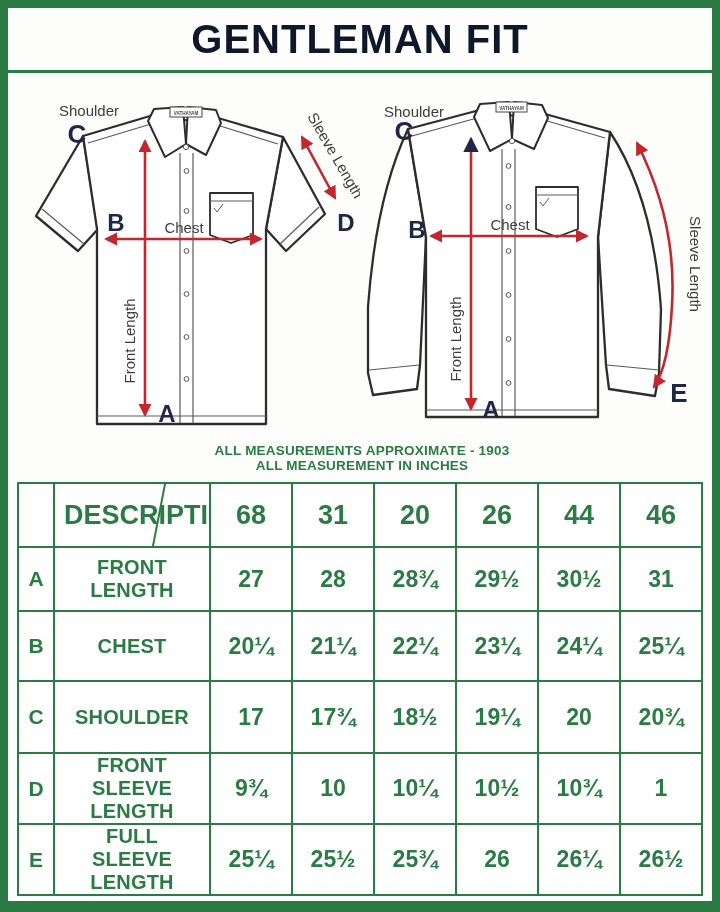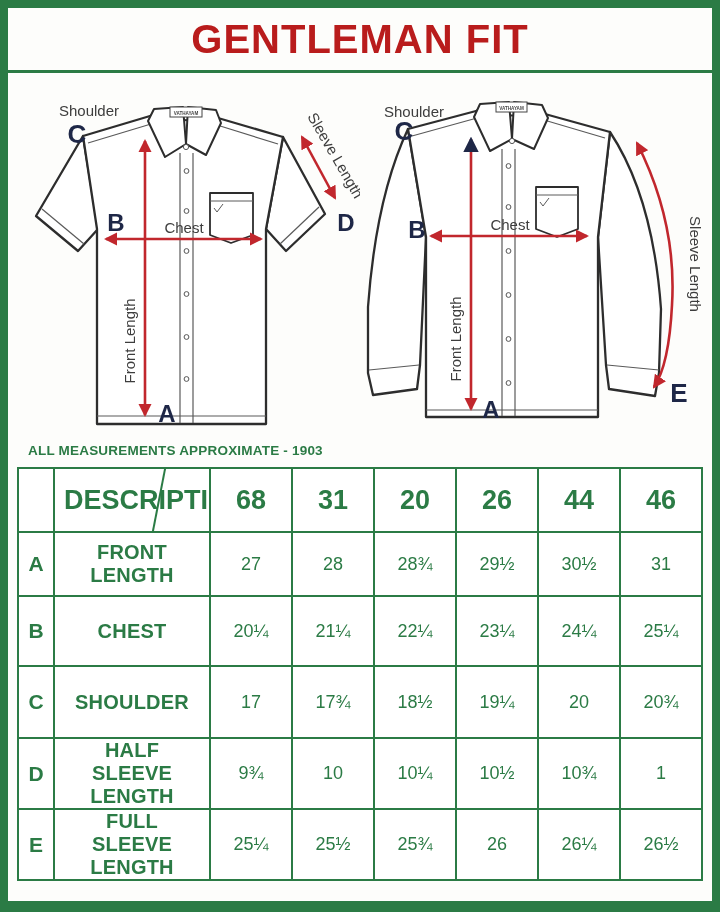--- a/index.html
+++ b/index.html
@@ -8,42 +8,43 @@
     position:relative; width:720px; height:912px; box-sizing:border-box;
     background:#fdfdfb;
     border:8px solid #2b7b45; border-bottom-width:11px;
     overflow:hidden;
   }
   .titlebar {
     height:62px; display:flex; align-items:center; justify-content:center;
     border-bottom:3px solid #2b7b45;
   }
   .title {
-    margin:0; color:#b91c1c; font-size:40px; font-weight:bold; letter-spacing:1px;
+    margin:0; color:#0f172a; font-size:40px; font-weight:bold; letter-spacing:1px;
   }
   .diagrams { position:relative; height:366px; }
   .shirt-short { position:absolute; left:12px;  top:6px; width:340px; height:360px; }
   .shirt-long  { position:absolute; left:352px; top:4px; width:350px; height:360px; }
   .notes {
     display:flex; justify-content:space-between; align-items:center;
     padding:4px 16px 0 20px;
+    flex-direction:column;
   }
   .note { color:#2b7b45; font-size:13.5px; font-weight:bold; letter-spacing:0.2px; }
   table.size-table {
     border-collapse:collapse; table-layout:fixed;
     margin:9px auto 0 auto; width:684px;
     background:#fff;
   }
   table.size-table td {
     border:2px solid #2b7b45; text-align:center; vertical-align:middle;
     color:#2b7b45; padding:0; overflow:hidden;
   }
   td.c-letter { font-size:21px; font-weight:bold; }
   td.c-desc   { font-size:20px; font-weight:bold; line-height:1.15; letter-spacing:0.2px; }
-  td.c-val    { font-size:18px; font-weight:normal; }
+  td.c-val    { font-size:23px; font-weight:bold; }
   tr.hdr td   { font-size:27px; font-weight:bold; }
   td.hdr-desc { position:relative; font-size:20px; font-weight:bold; }
   .hdr-desc-inner {
     display:flex; width:100%; height:100%; align-items:center;
   }
   .hdr-desc-inner .w1 { flex:0 0 auto; padding-left:9px; }
   .slash {
     position:absolute; left:67%; top:-4px; bottom:-4px; width:2px;
     background:#2b7b45; transform:rotate(11deg);
   }
@@ -180,20 +181,21 @@
         <text x="131" y="341" font-size="24" font-weight="bold" fill="#1e2747" text-anchor="middle">A</text>
         <text x="319" y="325" font-size="26" font-weight="bold" fill="#1e2747" text-anchor="middle">E</text>
         <text transform="translate(101,262) rotate(-90)" font-size="15" fill="#3d3d3d" text-anchor="middle">Front Length</text>
         <text transform="translate(330,187) rotate(90)" font-size="15" fill="#3d3d3d" text-anchor="middle">Sleeve Length</text>
       </g>
     </svg>
   </div>
 
   <div class="notes">
     <span class="note">ALL MEASUREMENTS APPROXIMATE - 1903</span>
+    <span class="note">ALL MEASUREMENT IN INCHES</span>
   </div>
 
   <table class="size-table">
     <colgroup>
       <col style="width:36px">
         <col style="width:156px">
       <col style="width:82px">
         <col style="width:82px">
         <col style="width:82px">
       <col style="width:82px">
@@ -252,21 +254,21 @@
       <td class="c-val">17</td>
       <td class="c-val">17¾</td>
       <td class="c-val">18½</td>
       <td class="c-val">19¼</td>
       <td class="c-val">20</td>
       <td class="c-val">20¾</td>
     </tr>
     <tr style="height:68px">
       <td class="c-letter">D</td>
       <td class="c-desc">
-        <span class="desc1">HALF</span>
+        <span class="desc1">FRONT</span>
         <span class="desc2">SLEEVE LENGTH</span>
       </td>
       <td class="c-val">9¾</td>
       <td class="c-val">10</td>
       <td class="c-val">10¼</td>
       <td class="c-val">10½</td>
       <td class="c-val">10¾</td>
       <td class="c-val">1</td>
     </tr>
     <tr style="height:70px">

